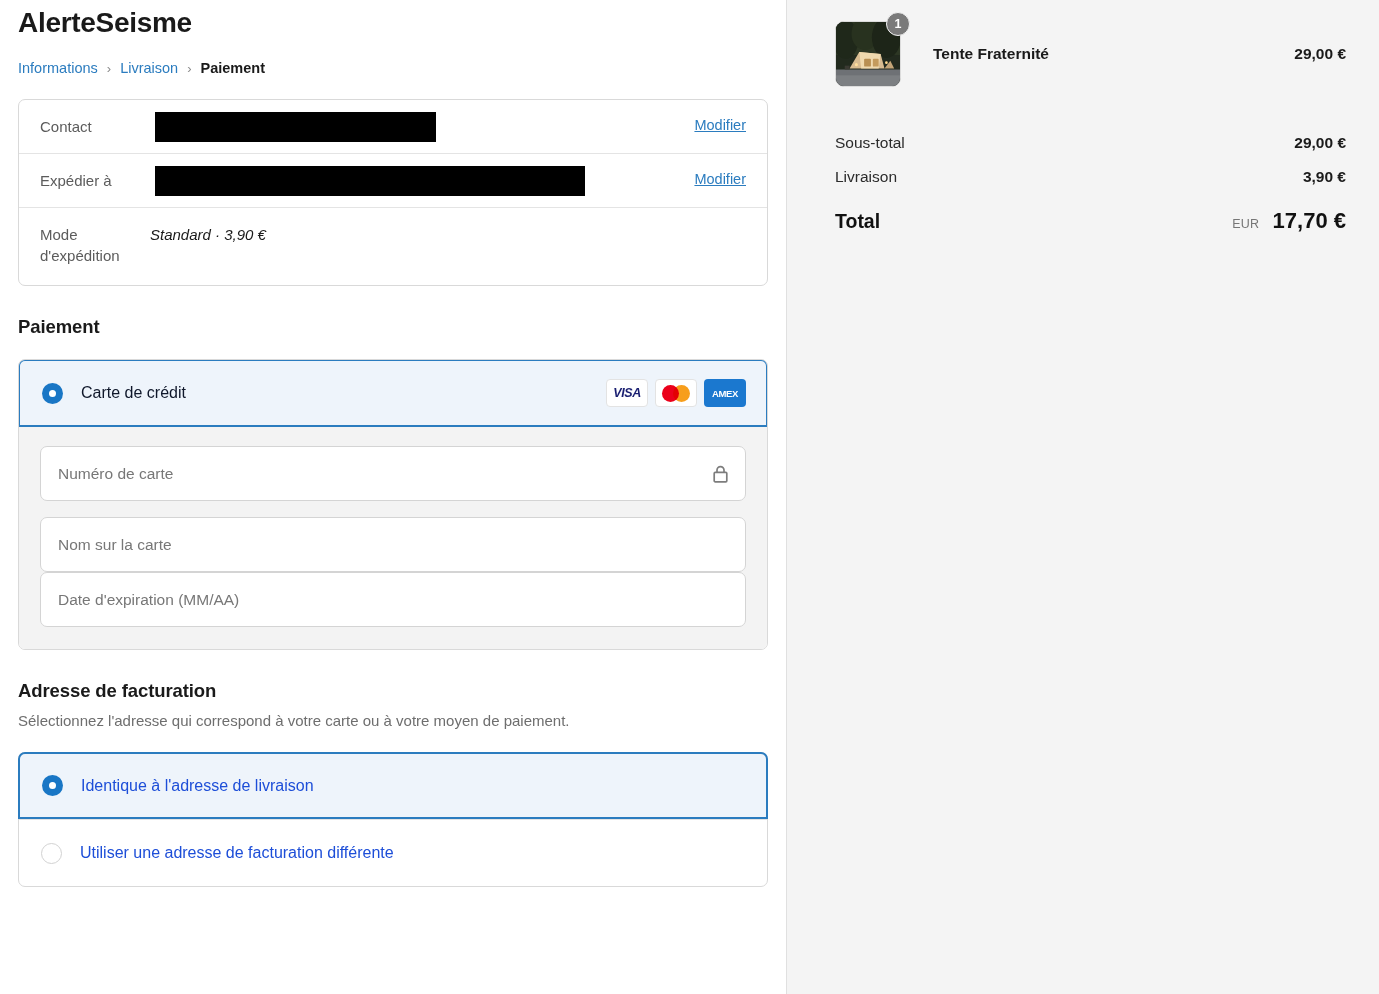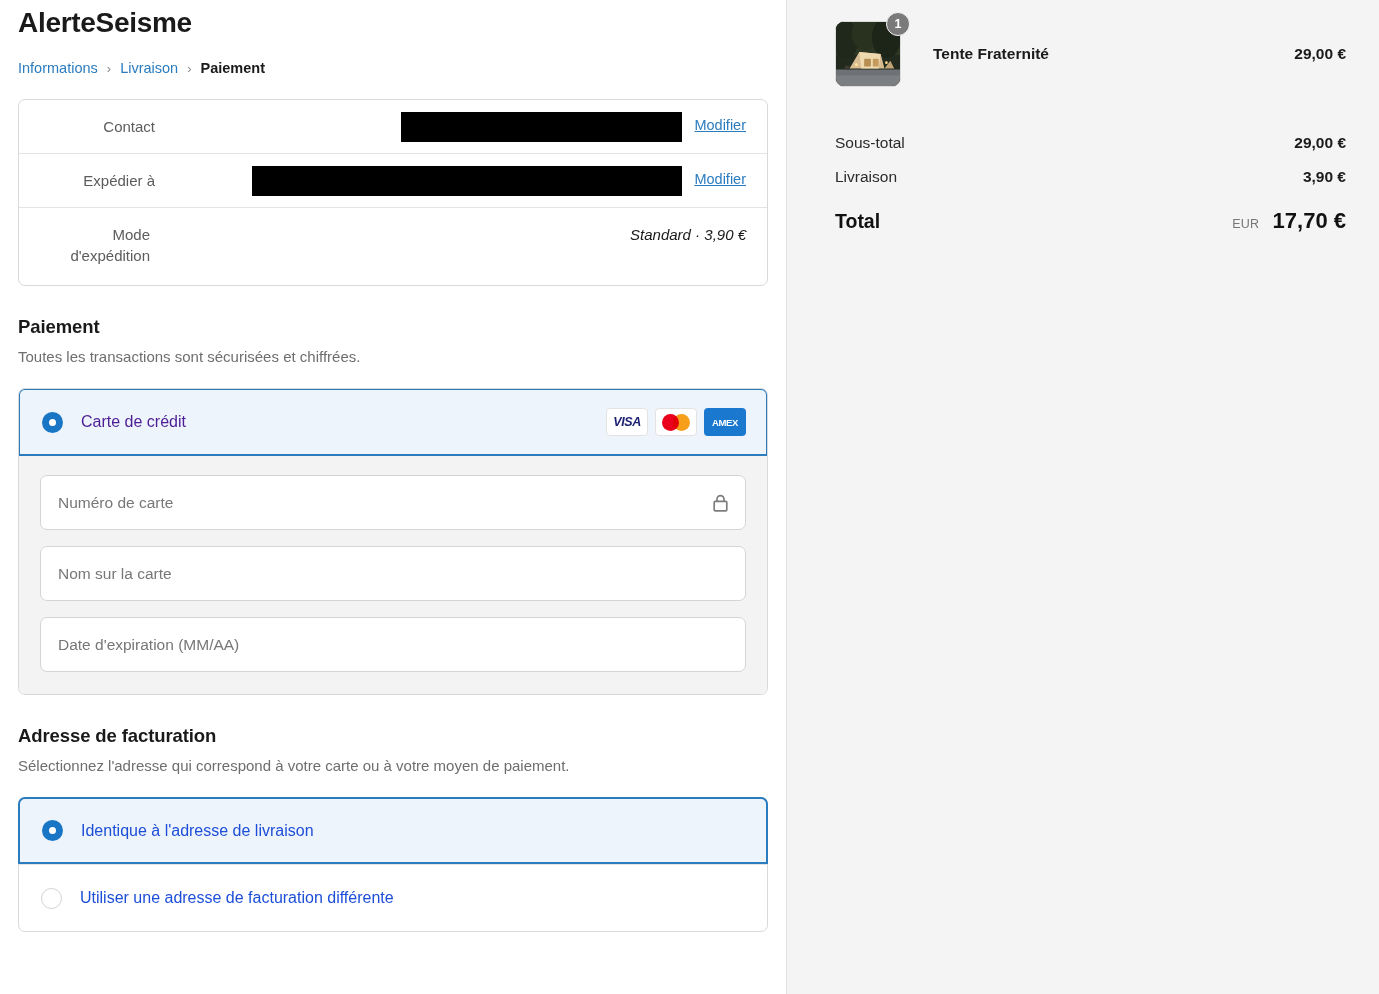--- a/index.html
+++ b/index.html
@@ -48,21 +48,20 @@
     margin-top: 23px;
     border: 1px solid #d9d9d9;
     border-radius: 7px;
     background: #fff;
   }
   .review-row {
     display: flex;
     align-items: flex-start;
     padding: 0 21px;
     min-height: 54px;
-    text-align: right;
   }
   .review-row.with-line { border-bottom: 1px solid #e4e4e4; }
   .review-label {
     width: 115px;
     flex: 0 0 115px;
     color: #5c5c5c;
     font-size: 15px;
     line-height: 21px;
     padding-top: 16px;
   }
@@ -126,21 +125,21 @@
     border: 2px solid #2b7cbf;
     border-radius: 7px 7px 0 0;
     margin: -1px -1px 0 -1px;
     height: 68px;
     padding: 0 20px 0 22px;
     position: relative;
     z-index: 2;
   }
   .pay-head-label {
     font-size: 16px;
-    color: #4c1d95;
+    color: #0f172a;
     margin-left: 18px;
     flex: 1;
   }
   .radio {
     width: 21px; height: 21px;
     border-radius: 50%;
     flex: 0 0 21px;
     position: relative;
   }
   .radio.on { background: #1976c5; }
@@ -195,21 +194,21 @@
     align-items: center;
     padding: 0 16px 0 17px;
     position: relative;
   }
   .field + .field { margin-top: 16px; }
   .field .ph {
     font-size: 15.5px;
     color: #777777;
     flex: 1;
   }
-  .field-row { display: flex; gap: 17px; margin-top: 16px; justify-content: flex-end; }
+  .field-row { display: flex; gap: 17px; margin-top: 0; justify-content: flex-end; }
   .field-row .field { flex: 1; margin-top: 0; }
   .ico { flex: 0 0 auto; display: flex; align-items: center; }
 
   
   .billing-block {
     margin-top: 21px;
     border: 1px solid #d9d9d9;
     border-radius: 7px;
     background: #ffffff;
   }
@@ -330,21 +329,20 @@
       </div>
 
       <div class="review-row shipmode">
         <div class="review-label">Mode d'expédition</div>
         <div class="review-value">Standard · 3,90 €</div>
       </div>
 
     </div>
 
     <div class="section-head">Paiement</div>
-    <div class="section-sub">Toutes les transactions sont sécurisées et chiffrées.</div>
 
     <div class="pay-block">
 
       <div class="pay-head">
         <span class="radio on"></span>
         <span class="pay-head-label">Carte de crédit</span>
         <span class="brands">
           <span class="brand visa">
             <span>VISA</span>
           </span>

